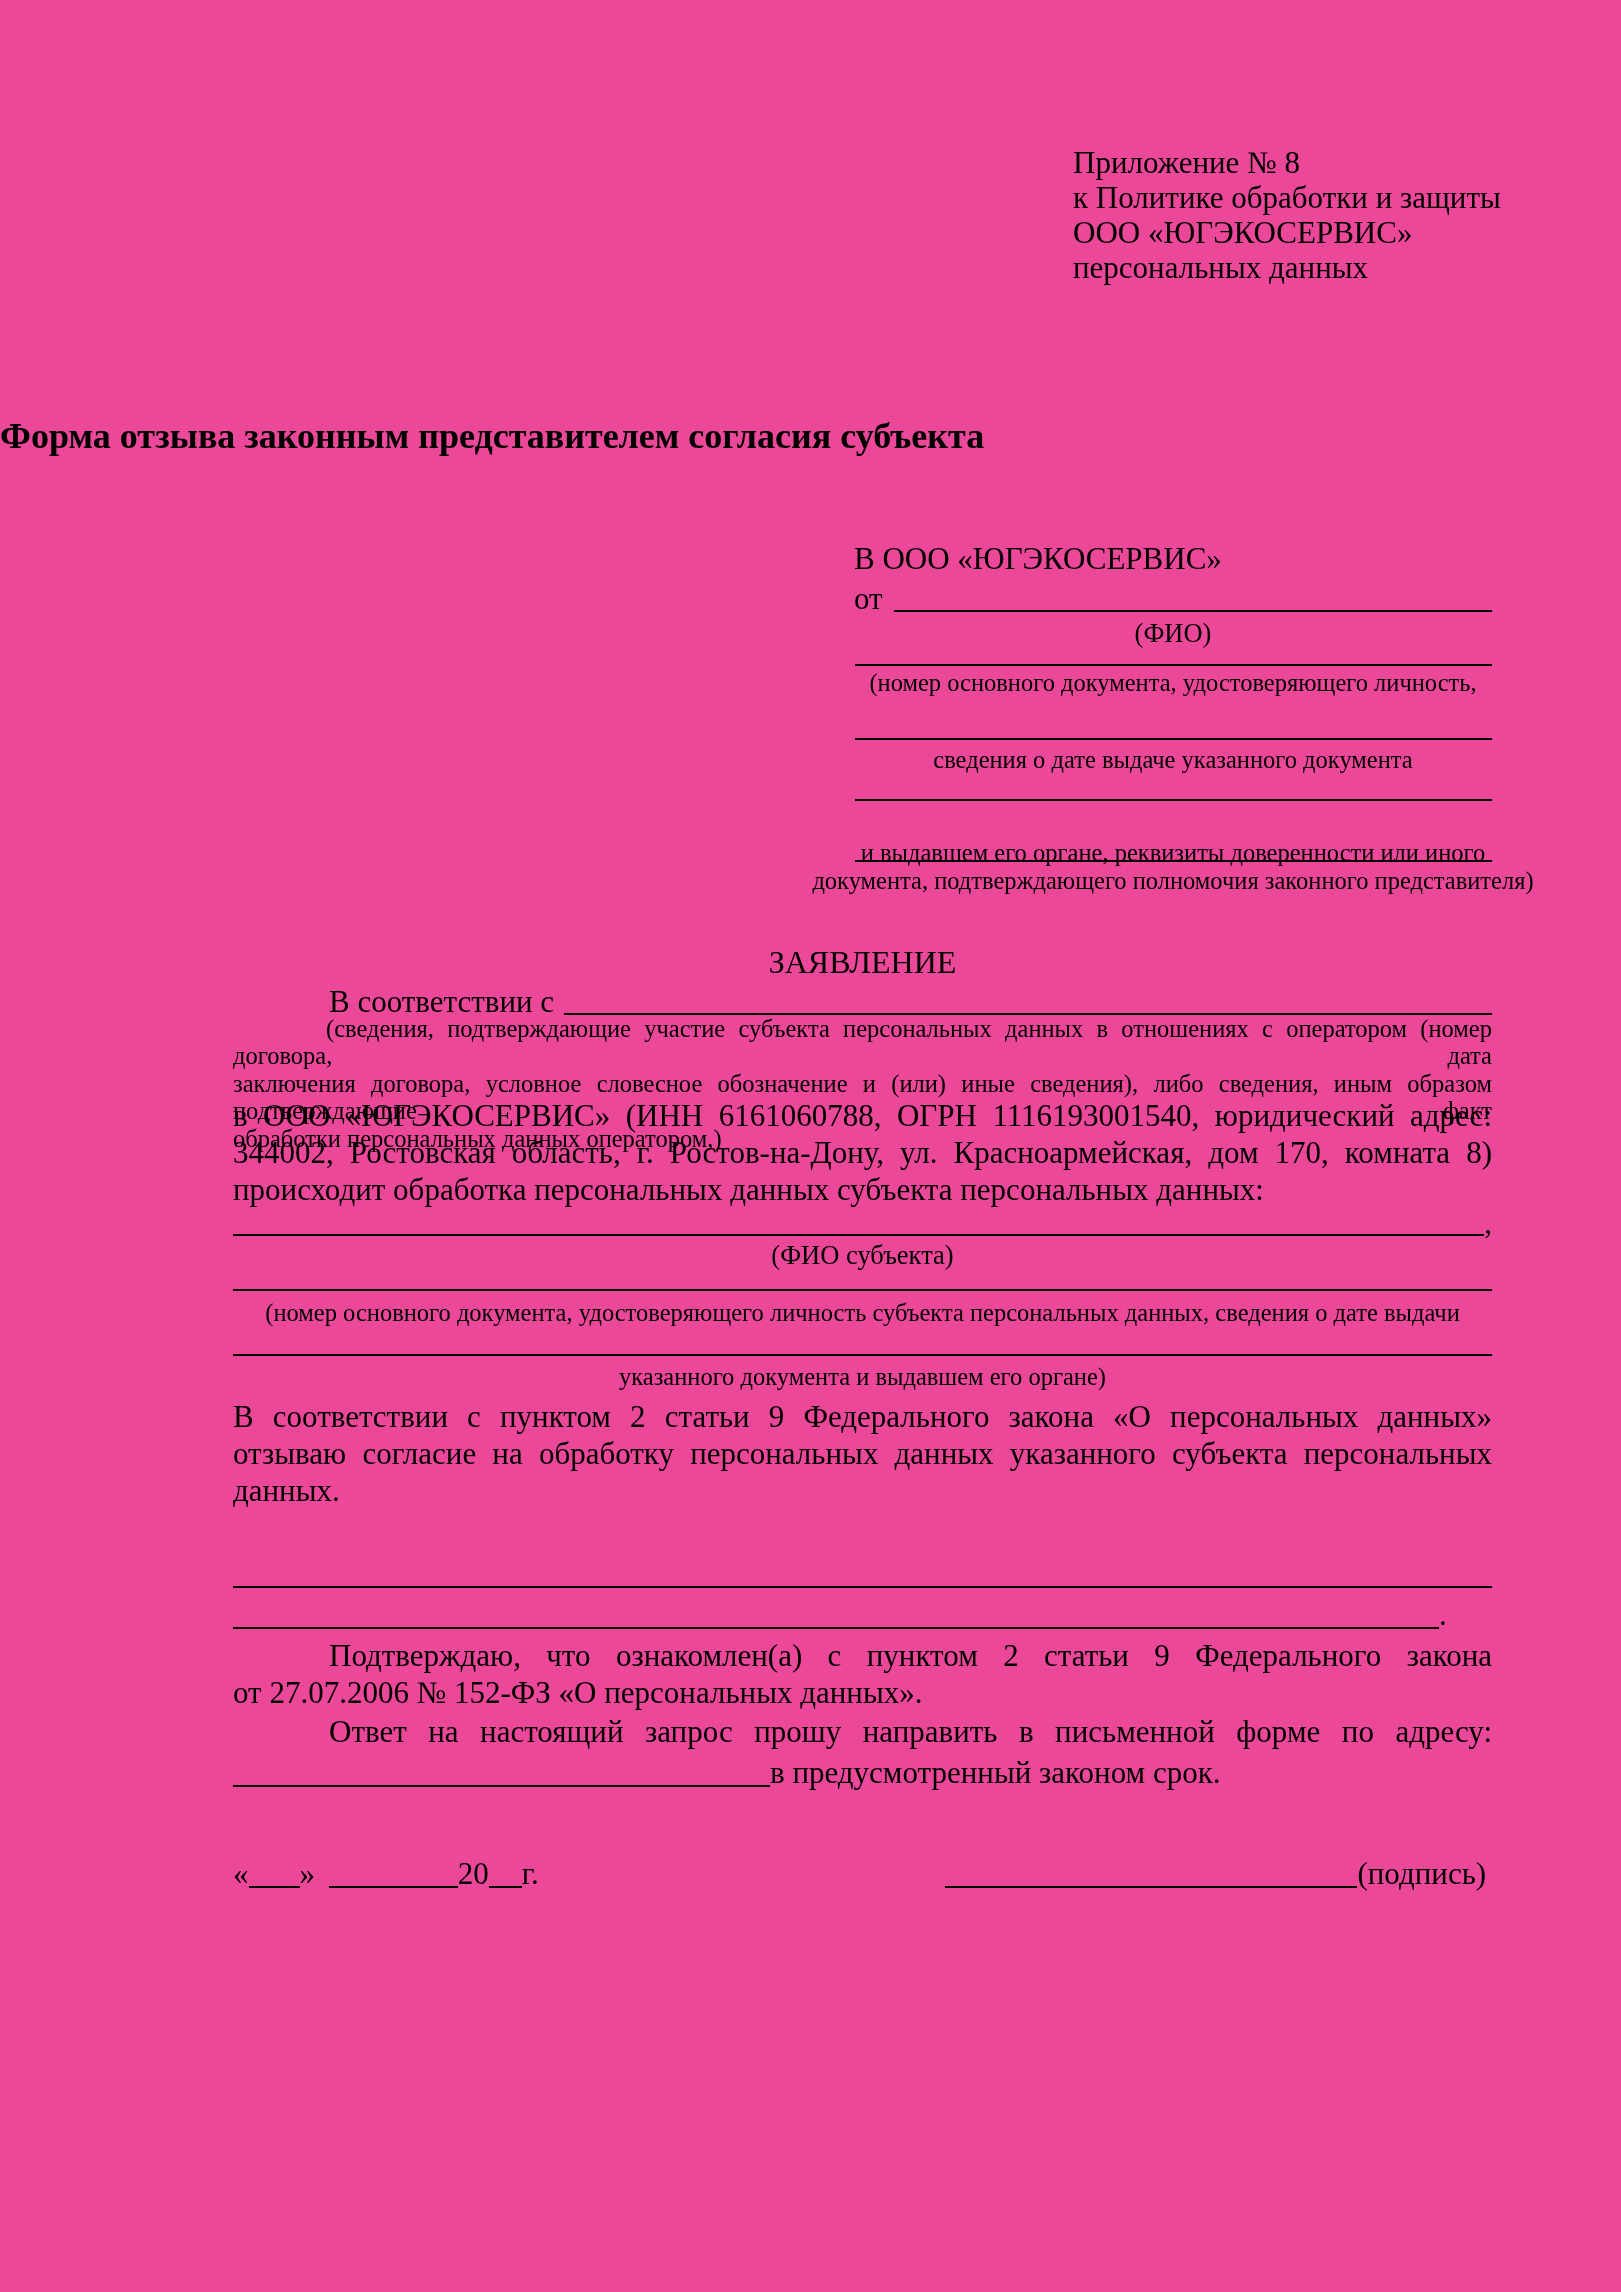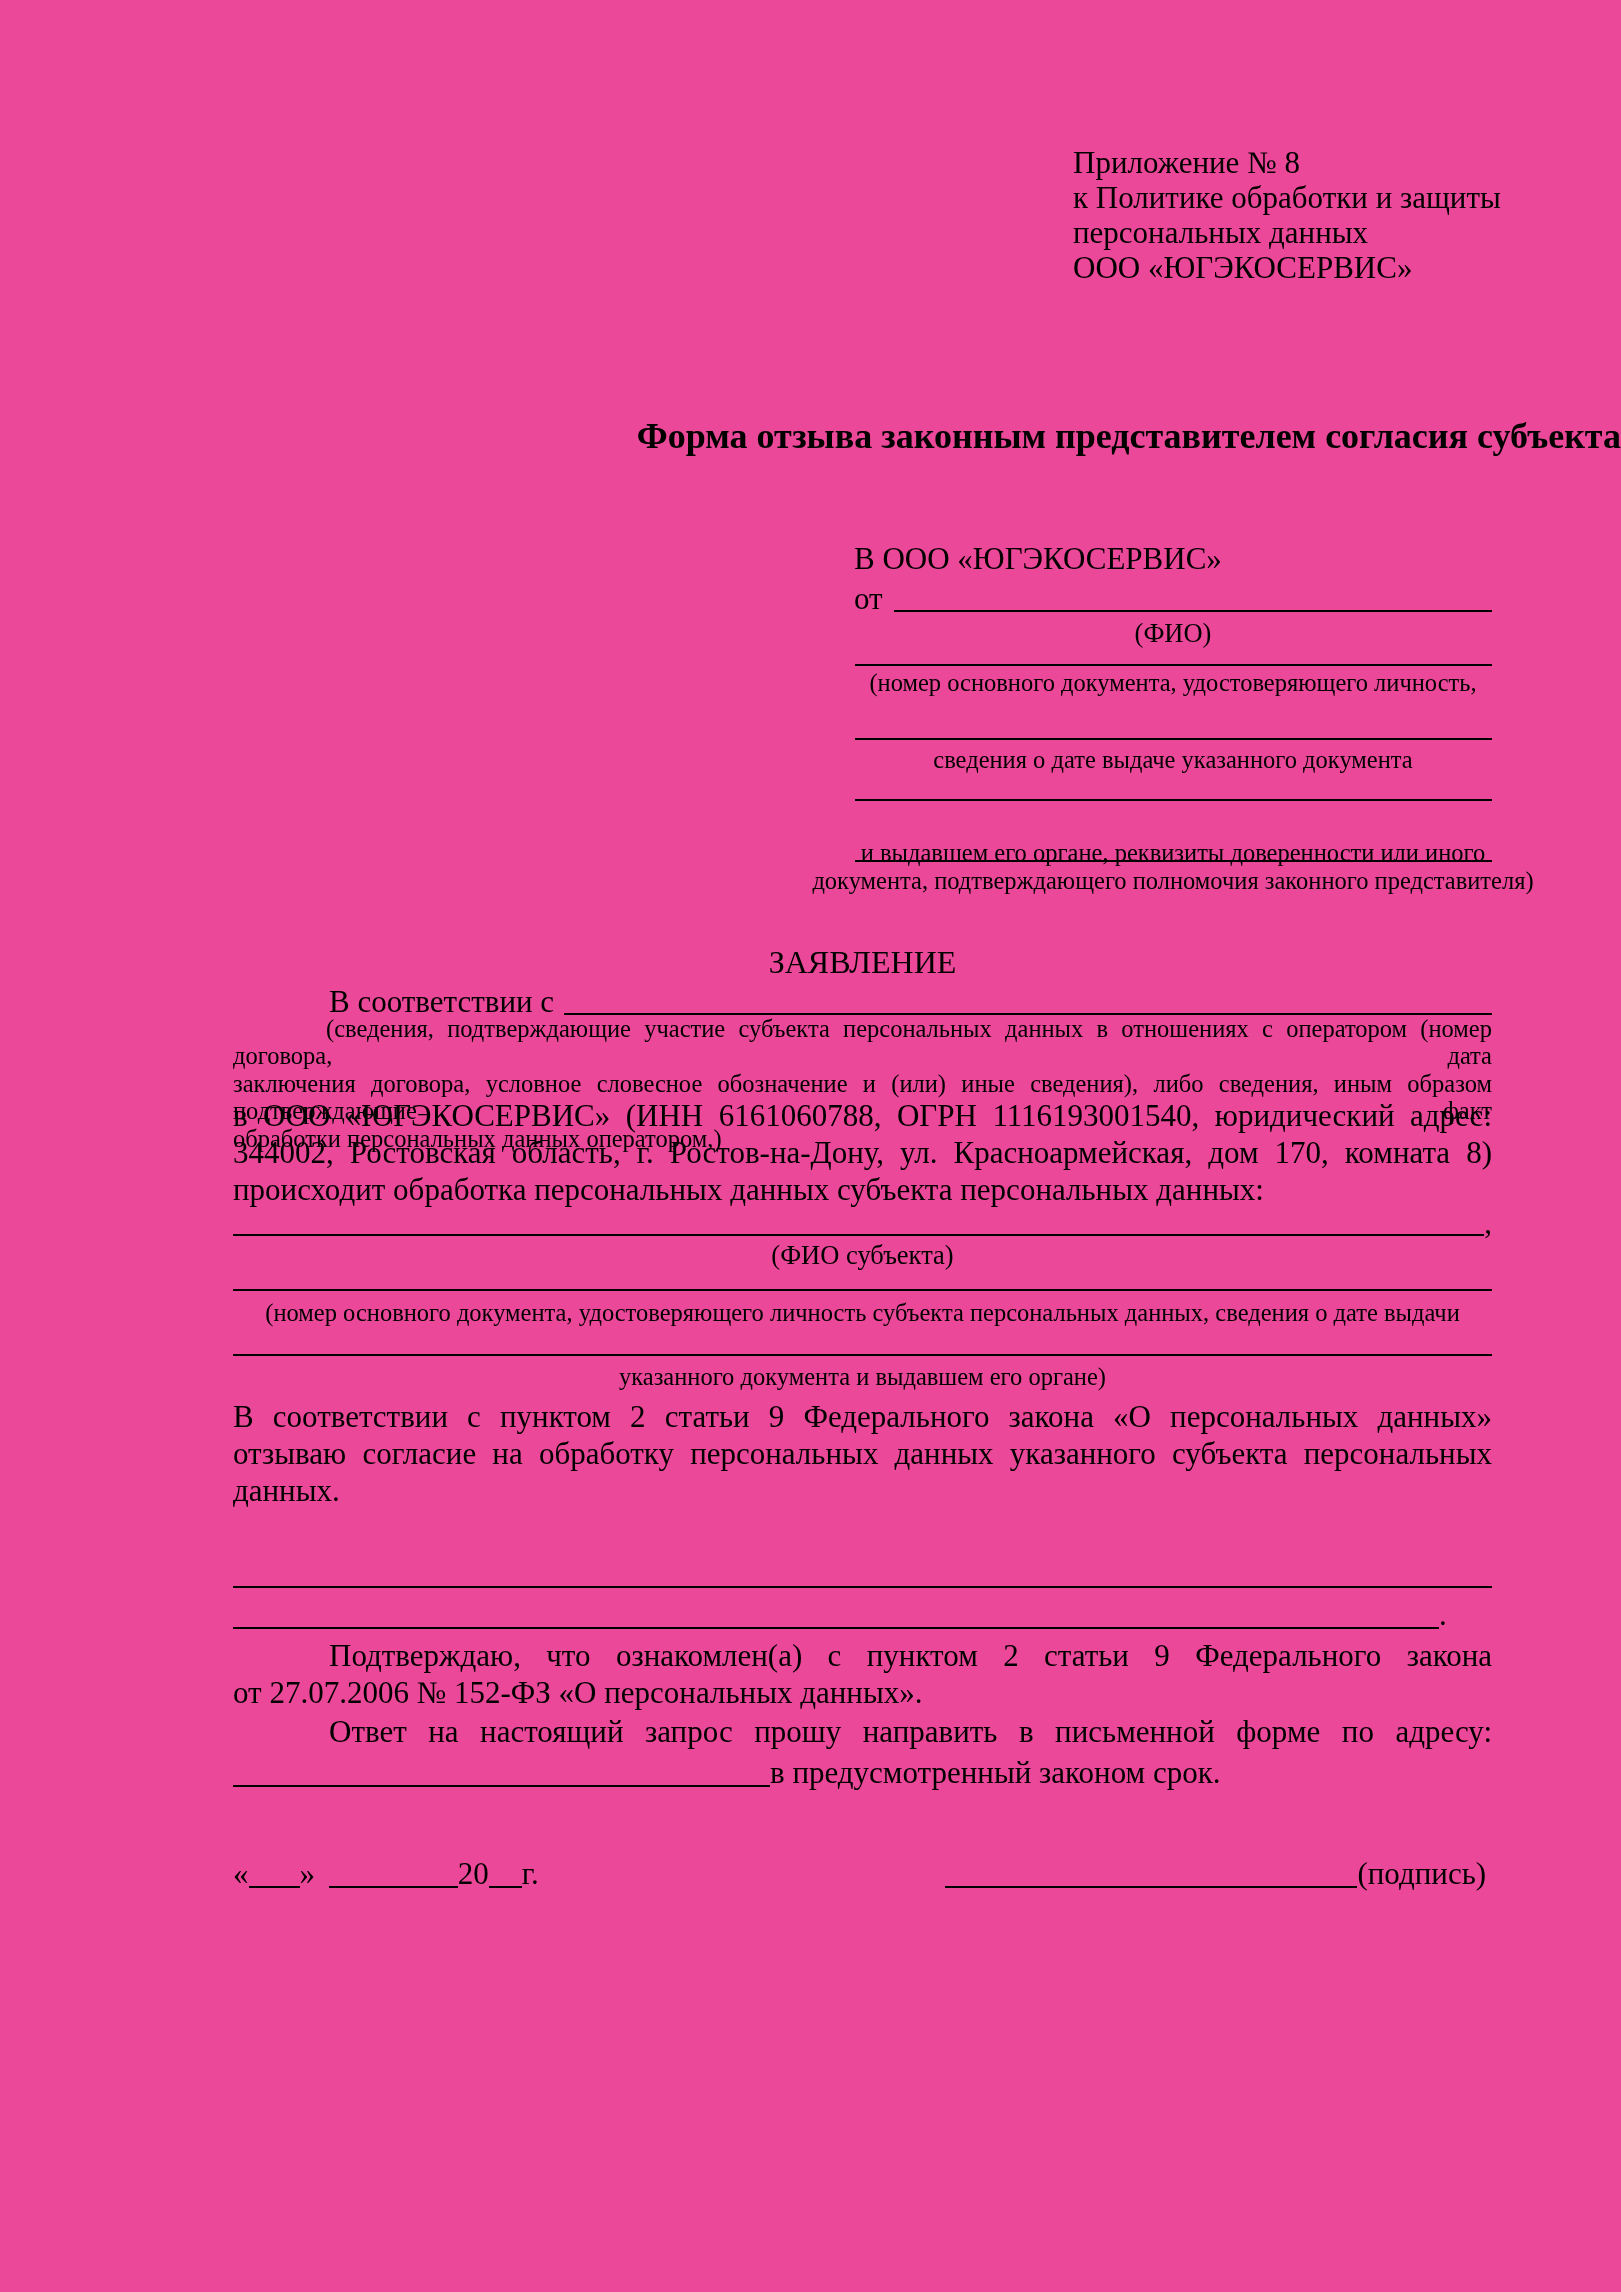--- a/index.html
+++ b/index.html
@@ -18,33 +18,33 @@
   .cap-t{font-size:24.5px;line-height:26.5px;}
   .cap27{font-size:26.5px;line-height:28px;}
   .j{text-align:justify;text-align-last:justify;}
   .center{text-align:center;}
   .nowrap{white-space:nowrap;}
   .flexcenter{display:flex;justify-content:center;}
   .row{display:flex;align-items:flex-end;}
   .fill{flex:1;border-bottom:2px solid #000;margin-bottom:4.9px;}
   .ulrow{border-bottom:2px solid #000;}
   .useg{display:inline-block;border-bottom:2px solid #000;height:1em;margin-bottom:-3.9px;}
-  .title-t{font-size:36px;line-height:47px;font-weight:bold;text-align:right;}
+  .title-t{font-size:36px;line-height:47px;font-weight:bold;text-align:left;}
   .hdr-t{font-size:31px;line-height:35px;}
 </style>
 </head>
 <body>
 
 <div class="page">
 
   <div class="abs hdr-t" style="left:1073px;top:145px;">
     <div>Приложение № 8</div>
     <div>к Политике обработки и защиты</div>
+    <div>ООО «ЮГЭКОСЕРВИС»</div>
     <div>персональных данных</div>
-    <div>ООО «ЮГЭКОСЕРВИС»</div>
   </div>
 
   <div class="abs title-t" style="left:0;width:1621px;top:413px;">
     <div>Форма отзыва законным представителем согласия субъекта</div>
   </div>
 
   <div class="abs body-t" style="left:854px;top:540px;width:638px;">
     <div>В ООО «ЮГЭКОСЕРВИС»</div>
     <div class="row" style="margin-top:2.9px;">
       <span>от</span>

